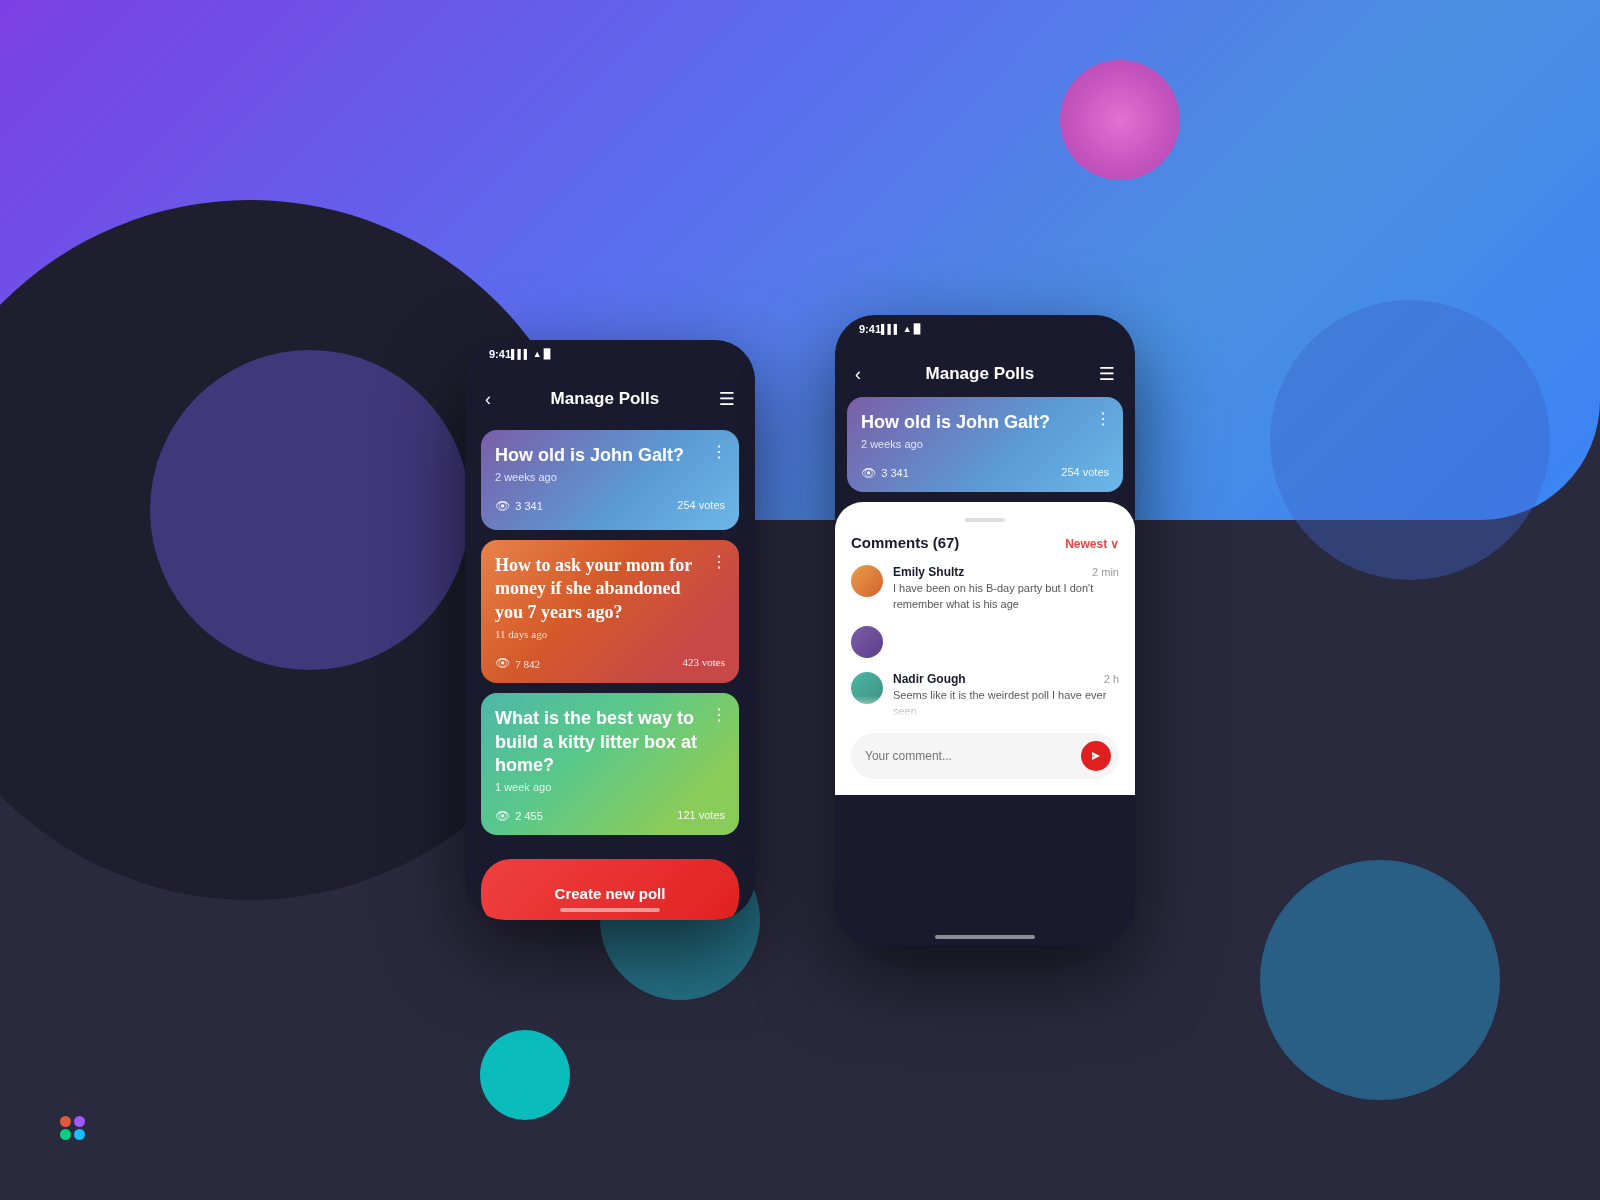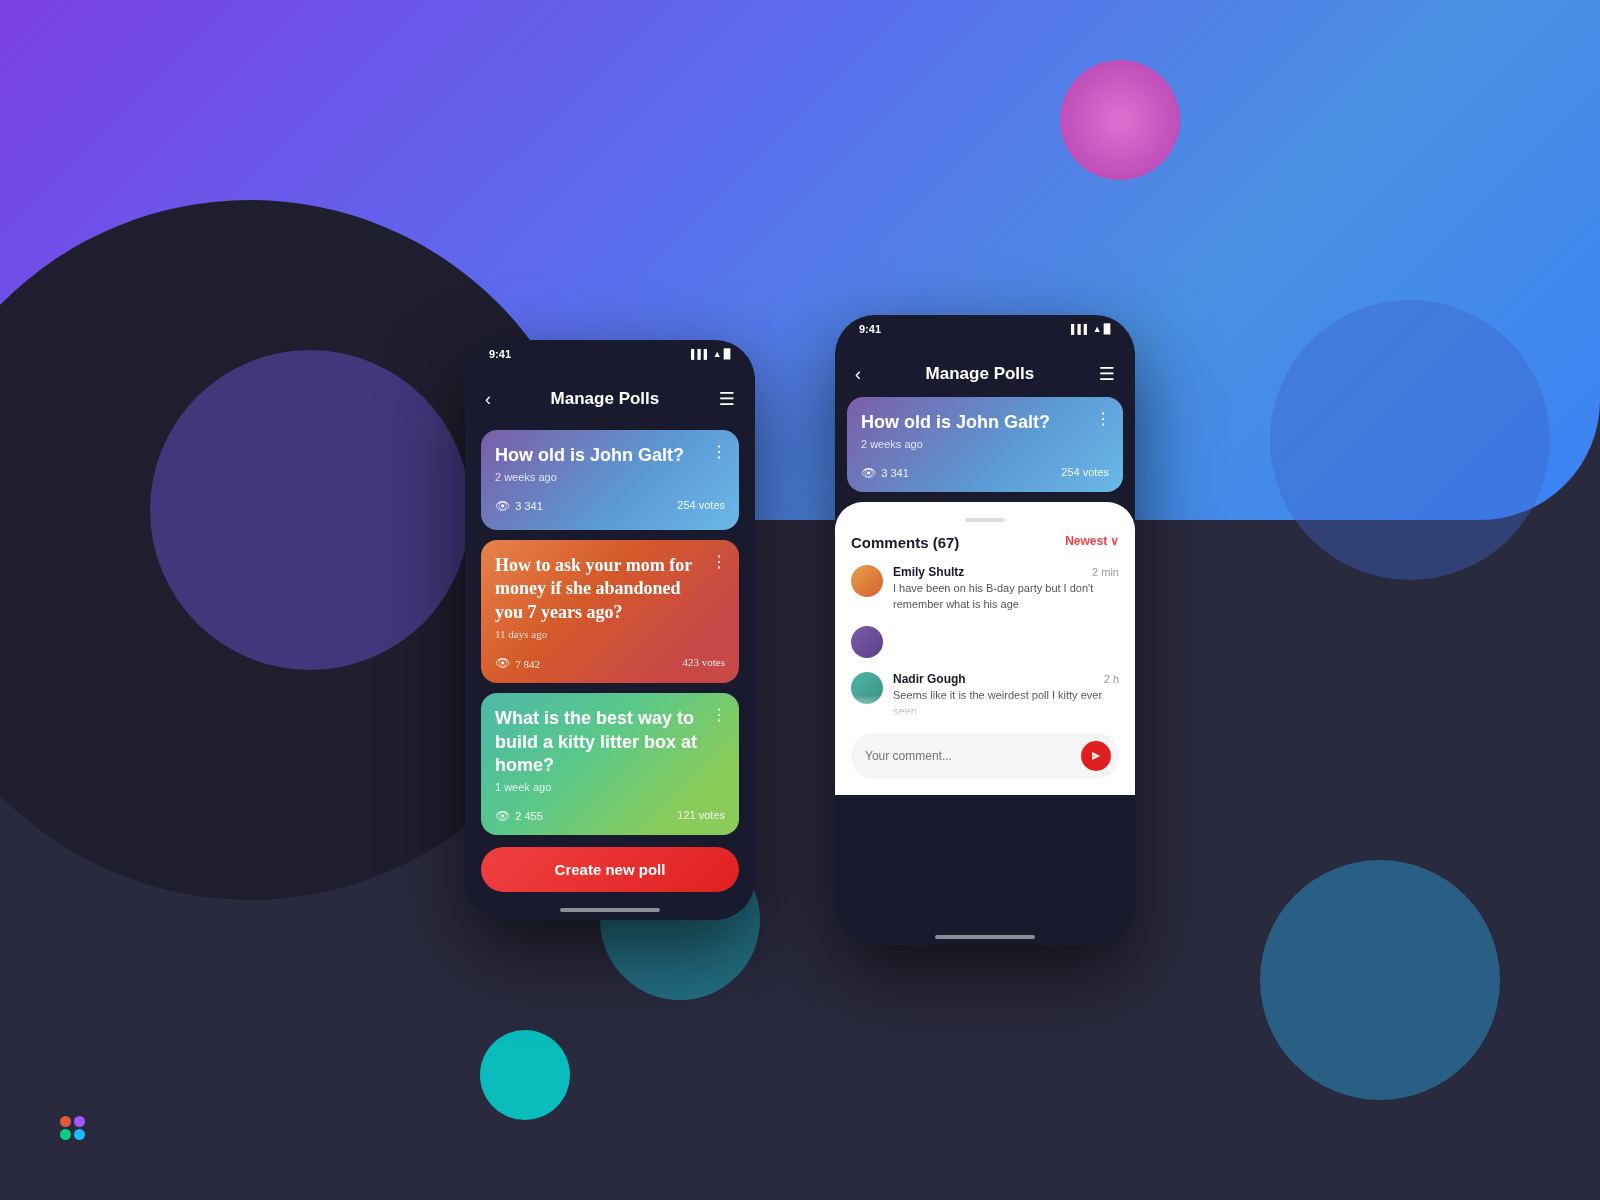--- a/index.html
+++ b/index.html
@@ -110,21 +110,21 @@
       width: 120px; height: 28px;
       background: #1a1a2e;
       border-radius: 0 0 20px 20px;
       z-index: 10;
     }
 
     .phone-status {
       position: absolute;
       top: 8px; left: 0; right: 0;
       display: flex;
-      justify-content: space-between;
+      justify-content: flex-start;
       padding: 0 24px;
       font-size: 11px;
       color: white;
       font-weight: 600;
       z-index: 11;
     }
 
     .status-icons {
       display: flex;
       gap: 4px;
@@ -224,27 +224,27 @@
       align-items: center;
       gap: 5px;
     }
 
     .eye-icon {
       font-size: 12px;
     }
 
     
     .create-btn {
-      margin: 4px auto;
+      margin: 16px auto;
       display: block;
       background: linear-gradient(135deg, #f04040, #e02020);
       color: white;
       border: none;
       border-radius: 30px;
-      padding: 14px 60px;
+      padding: 26px 60px;
       font-size: 15px;
       font-weight: 700;
       cursor: pointer;
       width: calc(100% - 32px);
       margin-left: 16px;
       margin-right: 16px;
     }
 
     
     .home-indicator {
@@ -268,21 +268,21 @@
     .comments-drag {
       width: 40px; height: 4px;
       background: #ddd;
       border-radius: 2px;
       margin: 0 auto 12px;
     }
 
     .comments-header {
       display: flex;
       justify-content: space-between;
-      align-items: flex-start;
+      align-items: flex-end;
       margin-bottom: 14px;
     }
 
     .comments-title {
       font-size: 15px;
       font-weight: 700;
       color: #1a1a2e;
     }
 
     .comments-sort {
@@ -559,21 +559,21 @@
           <div class="comment-avatar avatar-javier"></div>
         </div>
 
         <div class="comment-item comment-faded">
           <div class="comment-avatar avatar-nadir"></div>
           <div class="comment-content">
             <div class="comment-meta">
               <span class="comment-author">Nadir Gough</span>
               <span class="comment-time">2 h</span>
             </div>
-            <div class="comment-text">Seems like it is the weirdest poll I kitty ever seen</div>
+            <div class="comment-text">Seems like it is the weirdest poll I have ever seen</div>
           </div>
         </div>
 
         <div class="comment-input-row">
           <input class="comment-input" type="text" placeholder="Your comment..." style="">
           <div class="send-btn">
             <svg width="12" height="12" viewBox="0 0 12 12" fill="none">
               <path d="M2 10L10 6L2 2V5.5L7 6L2 6.5V10Z" fill="white"></path>
             </svg>
           </div>

